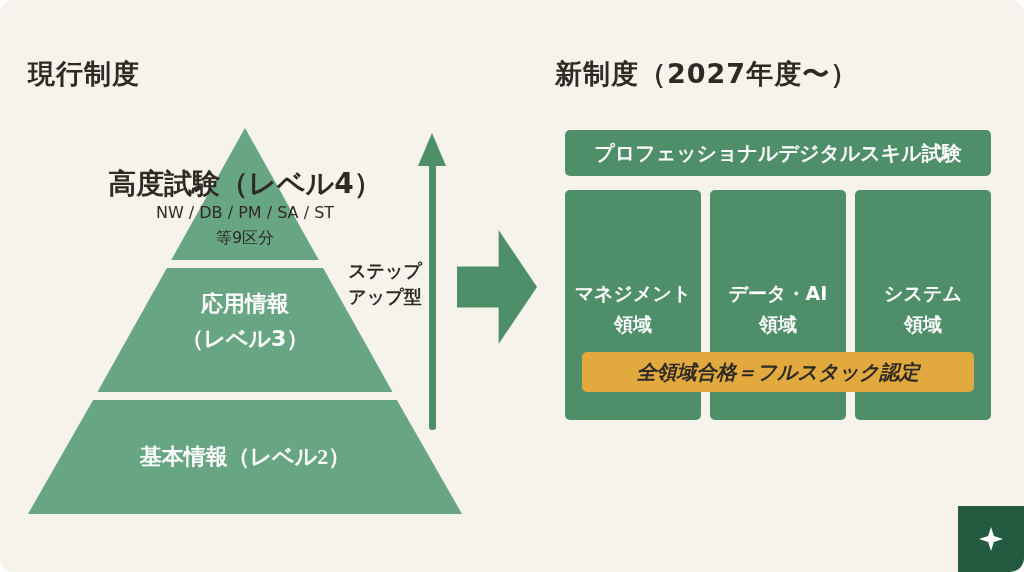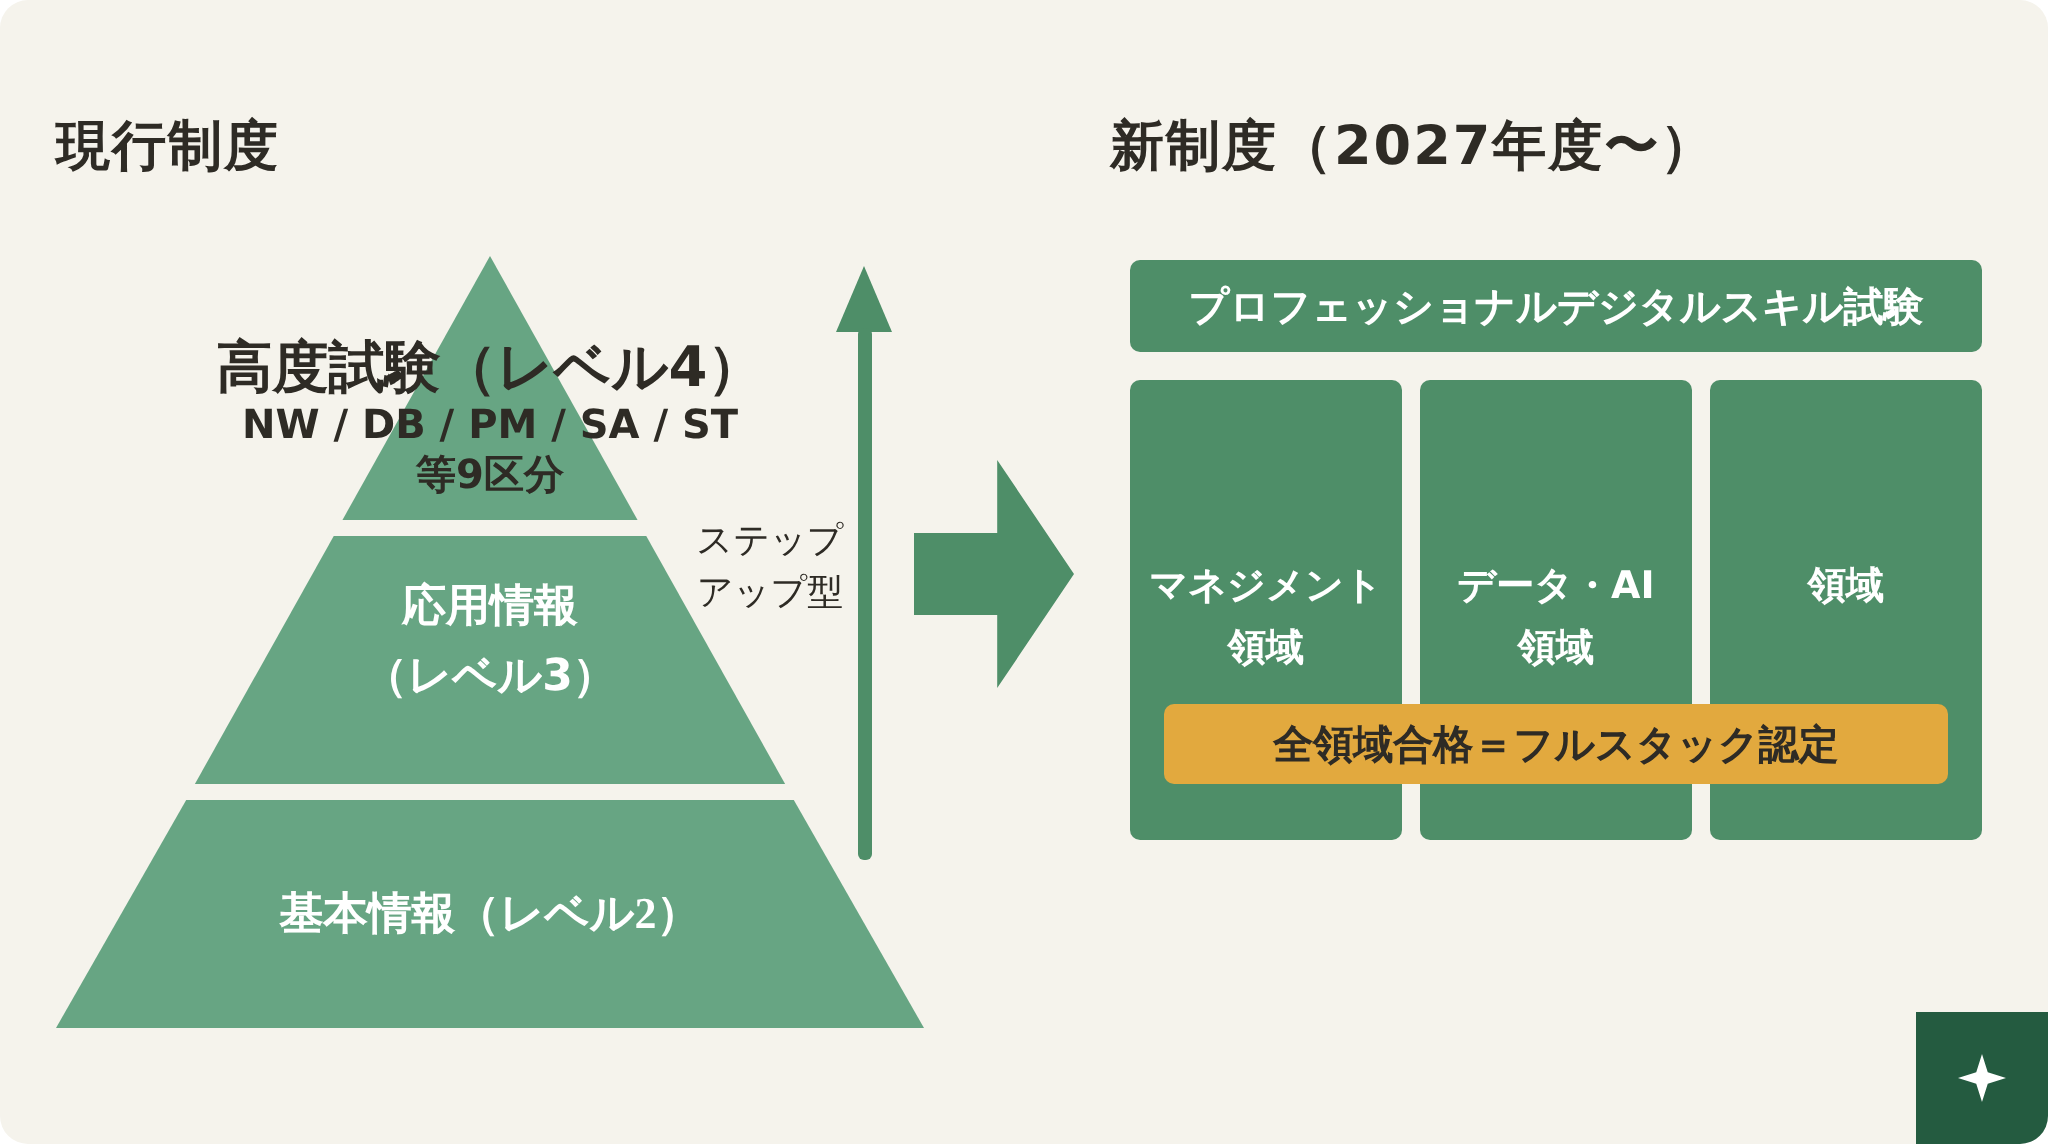--- a/index.html
+++ b/index.html
@@ -32,51 +32,51 @@
 
   
   .pyramid{position:absolute;left:28px;top:128px;width:434px;height:386px;}
   .pyr-seg{position:absolute;left:0;width:100%;background:var(--pyramid-green);}
   .seg-top{top:0;height:132px;clip-path:polygon(50% 0,33% 100%,67% 100%);}
   .seg-mid{top:140px;height:124px;clip-path:polygon(32% 0,68% 0,84% 100%,16% 100%);}
   .seg-bot{top:272px;height:114px;clip-path:polygon(15% 0,85% 0,100% 100%,0 100%);}
   .pyr-text{position:absolute;left:0;width:100%;text-align:center;}
   .lvl4-block{top:40px;color:var(--dark-text);}
   .lvl4-title{font-size:28px;font-weight:700;line-height:32px;}
-  .lvl4-sub{font-size:20px;font-weight:700;line-height:25px;}
+  .lvl4-sub{font-size:16px;font-weight:400;line-height:25px;}
   .lvl3-block{top:158px;color:var(--white-text);font-size:22px;font-weight:700;line-height:35px;}
   .lvl2-block{top:314px;color:var(--white-text);font-size:22px;font-weight:700;line-height:30px;font-family:Liberation Serif, serif;}
 
   
   .up-arrow-shaft{position:absolute;left:429px;top:164px;width:7px;height:266px;background:var(--panel-green);border-radius:3px;}
   .up-arrow-head{position:absolute;left:418px;top:133px;width:0;height:0;
     border-left:14px solid transparent;border-right:14px solid transparent;
     border-bottom:33px solid var(--panel-green);}
   .step-label{position:absolute;left:330px;top:258px;width:110px;text-align:center;
-    color:var(--dark-text);font-size:18px;font-weight:400;line-height:26px;}
+    color:var(--dark-text);font-size:18px;font-weight:700;line-height:26px;}
 
   
   .big-arrow{position:absolute;left:457px;top:230px;width:80px;height:114px;
     background:var(--panel-green);
     clip-path:polygon(0 32%,52% 32%,52% 0,100% 50%,52% 100%,52% 68%,0 68%);}
 
   
   .r-header{position:absolute;left:565px;top:130px;width:426px;height:46px;
     background:var(--panel-green);border-radius:5px;
     color:var(--white-text);font-size:20px;font-weight:700;
     display:flex;align-items:center;justify-content:center;}
   .domains{position:absolute;left:565px;top:190px;width:426px;height:230px;
     display:flex;gap:9px;}
   .domain-col{flex:1;background:var(--panel-green);border-radius:5px;
     color:var(--white-text);font-size:19px;font-weight:700;line-height:31px;
     text-align:center;padding-top:88px;}
   .fullstack{position:absolute;left:582px;top:352px;width:392px;height:40px;
     background:var(--accent-yellow);border-radius:5px;z-index:2;
     color:var(--dark-text);font-size:20px;font-weight:700;
-    display:flex;align-items:center;justify-content:center;}
+    display:flex;align-items:center;justify-content:center;font-style:italic;}
   .r-base{position:absolute;left:565px;top:437px;width:426px;height:54px;
     background:var(--panel-green);border-radius:5px;
     color:var(--white-text);font-size:22px;font-weight:700;
     display:flex;align-items:center;justify-content:center;}
 
   
   .logo{position:absolute;right:0;bottom:0;width:66px;height:66px;
     background:var(--logo-green);
     display:flex;align-items:center;justify-content:center;}
   .sparkle{width:24px;height:24px;background:var(--white-text);
@@ -123,20 +123,21 @@
   <div class="domains">
     <div class="domain-col">
       <div>マネジメント</div>
       <div>領域</div>
     </div>
     <div class="domain-col">
       <div>データ・AI</div>
       <div>領域</div>
     </div>
     <div class="domain-col">
+      <div>システム</div>
       <div>領域</div>
     </div>
   </div>
 
   <div class="fullstack">全領域合格＝フルスタック認定</div>
 
 
   <div class="logo">
     <div class="sparkle"></div>
   </div>

